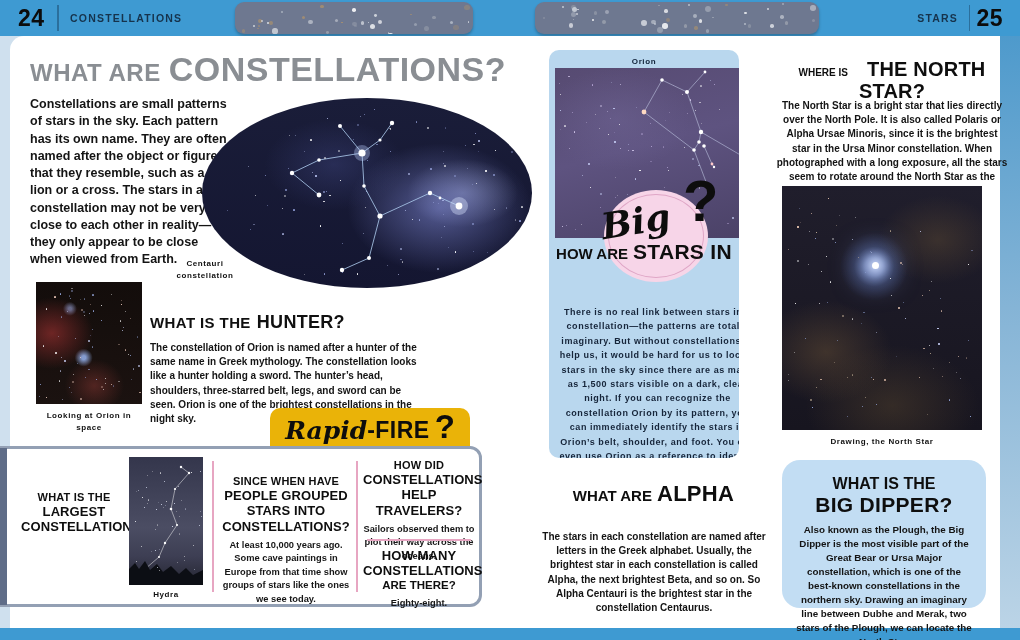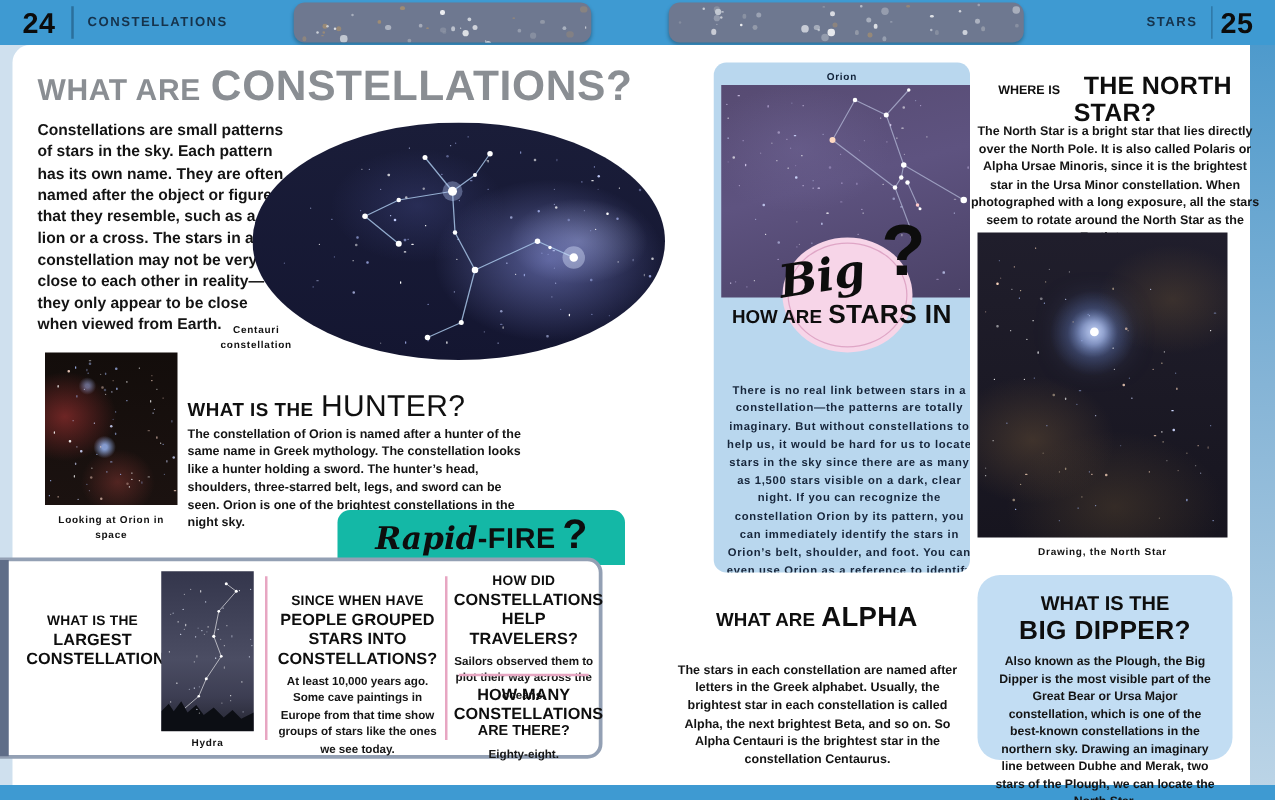--- a/index.html
+++ b/index.html
@@ -33,46 +33,46 @@
   .cap-centaurus{left:172px;top:258px;width:66px;text-align:center;}
   .orionspace-img{left:36px;top:282px;width:106px;height:122px;overflow:hidden;
         background:radial-gradient(ellipse 60% 45% at 15% 42%, rgba(168,52,52,.6), transparent 65%),
                    radial-gradient(ellipse 45% 35% at 55% 85%, rgba(150,60,55,.45), transparent 62%),
                    radial-gradient(circle at 45% 62%, rgba(160,190,255,.8) 0 2px, transparent 9px),
                    radial-gradient(circle at 32% 22%, rgba(160,190,255,.55) 0 1.5px, transparent 7px),
                    linear-gradient(180deg,#130d0b,#1b1210);}
   .cap-orionspace{left:36px;top:410px;width:106px;text-align:center;}
   .h2line{white-space:nowrap;color:#101010;}
   .h2line .h-small{font-size:15px;font-weight:800;letter-spacing:.4px;margin-right:6px;}
-  .h2line .h-large{font-size:24px;font-weight:400;letter-spacing:.3px;}
+  .h2line .h-large{font-size:18px;font-weight:700;letter-spacing:.3px;}
   .hunter-h{left:150px;top:312px;}
   .hunter-b{left:150px;top:341px;width:272px;font-size:10px;font-weight:600;line-height:1.42;color:#141414;}
 
   
-  .rf-tab{left:270px;top:408px;width:230px;height:44px;background:#14b8a6;border-radius:10px 10px 0 0;
+  .rf-tab{left:270px;top:408px;width:200px;height:44px;background:#eab308;border-radius:10px 10px 0 0;
           display:flex;align-items:center;justify-content:center;color:#0d0d0d;}
   .rf-script{font-family:"DejaVu Serif", serif;font-style:italic;font-weight:700;font-size:25px;}
   .rf-bold{font-size:23px;font-weight:800;letter-spacing:.5px;}
   .rf-qmark{font-size:33px;font-weight:800;margin-left:5px;margin-top:-6px;}
   .rf-box{left:-8px;top:446px;width:490px;height:161px;background:#fff;border:3px solid #93a0b4;
           border-radius:4px 12px 12px 4px;box-sizing:border-box;}
   .rf-edge{position:absolute;left:-1px;top:-1px;bottom:-1px;width:13px;background:#5f6d88;border-radius:3px 0 0 3px;}
   .rf-q{font-weight:800;color:#0e0e0e;text-align:center;line-height:1.18;}
   .rf-pre{display:block;font-size:11px;letter-spacing:.2px;}
   .rf-main{display:block;font-size:13px;letter-spacing:.1px;}
   .rf-post{display:block;font-size:11.5px;}
   .rf-a{font-size:9.3px;font-weight:600;color:#161616;text-align:center;line-height:1.45;margin-top:5px;}
   .rf-vdiv{position:absolute;top:12px;bottom:12px;width:1.5px;background:#e7a6c2;}
   .rf-hdiv{position:absolute;height:1.5px;background:#e7a6c2;}
   .hydra-img{position:absolute;left:134px;top:8px;width:74px;height:128px;overflow:hidden;
         background:linear-gradient(180deg,#34364c,#4b4d63 55%,#3d3e53 78%,#23242f);}
   .cap-hydra{position:absolute;left:134px;top:140px;width:74px;text-align:center;}
 
   
-  .orion-card{left:571px;top:50px;width:190px;height:408px;background:#b9d7ee;border-radius:10px;overflow:hidden;padding-left:15px;}
+  .orion-card{left:549px;top:50px;width:190px;height:408px;background:#b9d7ee;border-radius:10px;overflow:hidden;}
   .cap-orion{position:absolute;left:0;top:6px;width:100%;text-align:center;color:#0f2138;}
   .orion-img{position:absolute;left:6px;top:18px;width:205px;height:170px;z-index:1;overflow:hidden;
         background:radial-gradient(ellipse 60% 50% at 30% 30%, rgba(120,110,160,.35), transparent 60%),
                    linear-gradient(165deg,#574b72 0%,#5e5380 45%,#4a4166 100%);}
   .big-circle{position:absolute;left:55px;top:140px;width:104px;height:92px;background:#f7d5e8;border-radius:50%;z-index:3;}
   .big-circle::after{content:"";position:absolute;inset:4px;border:1.5px solid #dfa6c6;border-radius:50%;}
   .big-script{position:absolute;left:52px;top:150px;z-index:4;font-family:"DejaVu Serif", serif;font-style:italic;
         font-weight:700;font-size:36px;color:#0d0d0d;transform:rotate(-9deg);}
   .big-qmark{position:absolute;left:134px;top:122px;z-index:4;font-size:58px;font-weight:800;color:#0d0d0d;line-height:1;}
   .linked-h{position:absolute;left:0;top:191px;width:100%;text-align:center;z-index:5;color:#0e0e0e;line-height:1.08;}

